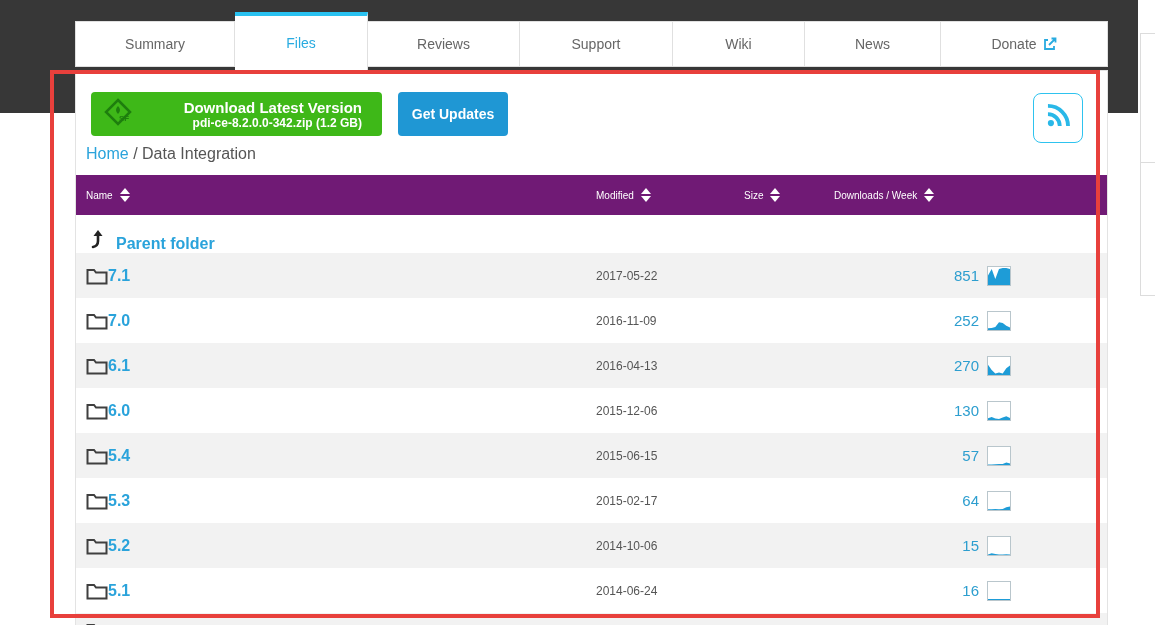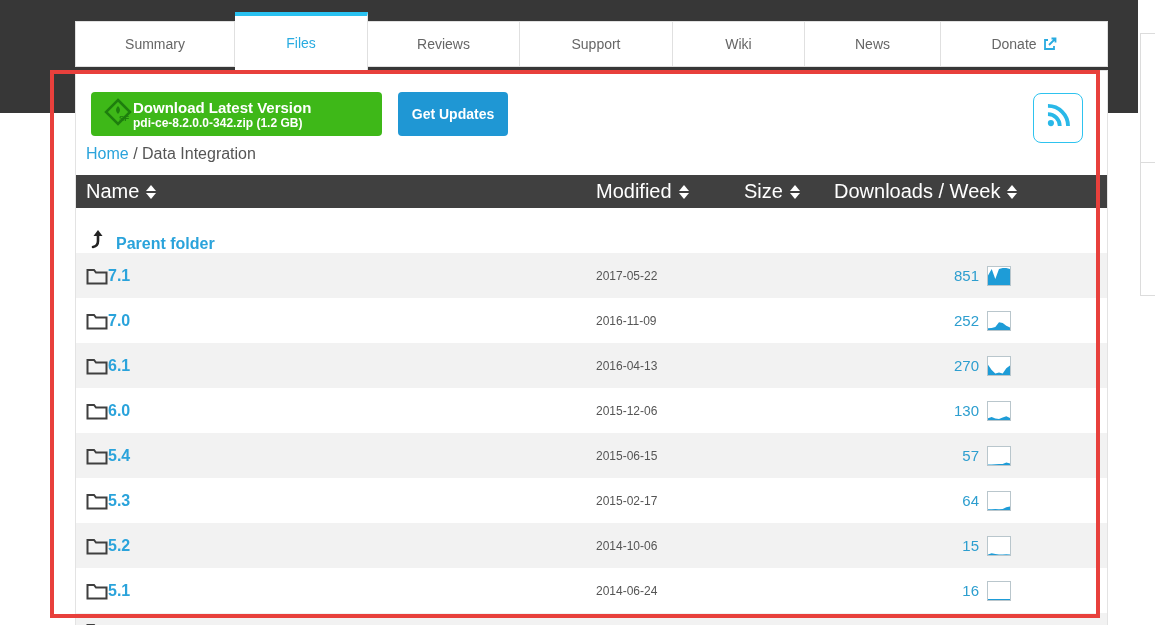--- a/index.html
+++ b/index.html
@@ -27,39 +27,39 @@
                 color:#29abe0; }
   .tab .ext-icon svg { display:block; }
 
   
   .card { position:absolute; left:75px; top:70px; width:1033px; height:555px; background:#fff;
           border:1px solid #e3e3e3; z-index:2; }
 
   .btn-download { position:absolute; left:15px; top:21px; width:291px; height:44px; background:#3eb818;
                   border-radius:4px; color:#fff; display:flex; align-items:center; cursor:pointer; }
   .btn-download .sf-logo { margin-left:12px; }
-  .btn-download .dl-text { flex:1; text-align:left; margin-right:20px; }
+  .btn-download .dl-text { flex:1; text-align:right; margin-right:20px; }
   .dl-title { font-size:15px; font-weight:bold; line-height:17px; }
   .dl-sub { font-size:12px; font-weight:bold; line-height:14px; }
 
   .btn-updates { position:absolute; left:322px; top:21px; width:110px; height:44px; background:#1f97d4;
                  border-radius:4px; color:#fff; font-size:14px; font-weight:bold;
                  display:flex; align-items:center; justify-content:center; cursor:pointer; }
 
   .btn-rss { position:absolute; right:24px; top:22px; width:50px; height:50px; border:1px solid #2ec3ef;
              border-radius:8px; background:#fff; display:flex; align-items:center; justify-content:center;
              cursor:pointer; }
 
   .breadcrumb { position:absolute; left:10px; top:74px; font-size:16px; color:#555; }
   .breadcrumb a { color:#2aa3db; text-decoration:none; cursor:pointer; }
 
   
-  .thead { position:absolute; left:0; top:104px; width:100%; height:33px; background:#404040;
+  .thead { position:absolute; left:0; top:104px; width:100%; height:40px; background:#701a75;
            display:grid; grid-template-columns:1fr 148px 90px 208px 65px; align-items:center;
-           color:#fff; font-size:20px; }
+           color:#fff; font-size:10px; }
   .th { display:flex; align-items:center; gap:7px; cursor:pointer; }
   .th.name { padding-left:10px; }
   .th.dl { }
   .sort { display:inline-flex; flex-direction:column; gap:2px; }
   .sort .up { width:0; height:0; border-left:5px solid transparent; border-right:5px solid transparent;
               border-bottom:6px solid #fff; }
   .sort .dn { width:0; height:0; border-left:5px solid transparent; border-right:5px solid transparent;
               border-top:6px solid #fff; }
 
   .tbody { position:absolute; left:0; top:137px; width:100%; }

